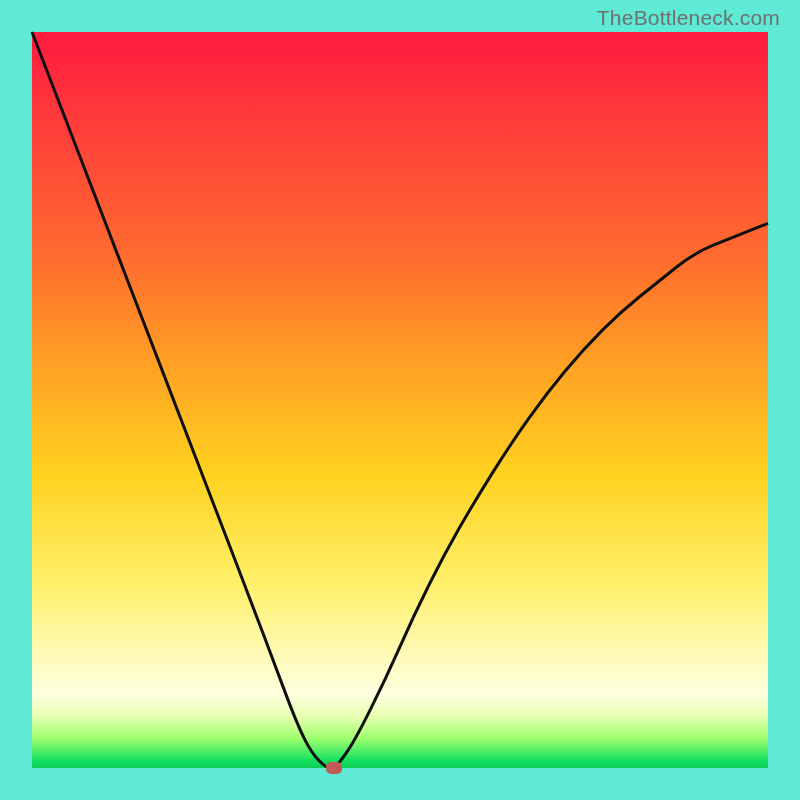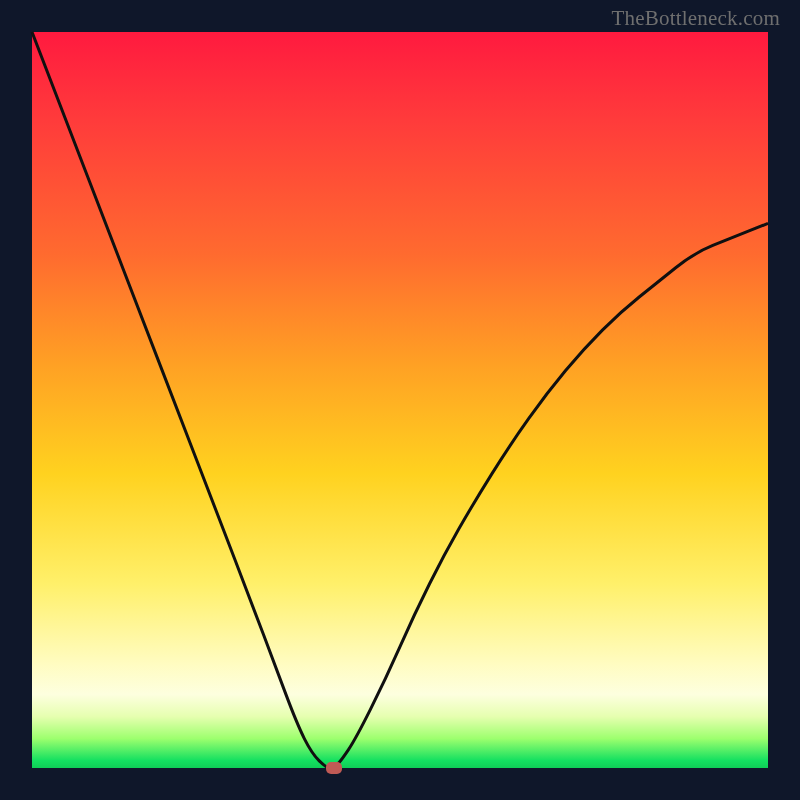--- a/index.html
+++ b/index.html
@@ -8,22 +8,21 @@
     width: 800px;
     height: 800px;
     background: #000;
     overflow: hidden;
     font-family: Arial, Helvetica, sans-serif;
   }
   .frame {
     position: relative;
     width: 800px;
     height: 800px;
-    background: #0f172a;
-    font-family: Liberation Serif, serif;
+    background: #5eead4;
   }
   .plot-area {
     position: absolute;
     left: 32px;
     top: 32px;
     width: 736px;
     height: 736px;
     
     background: linear-gradient(to bottom,
       #ff1a3f 0%,

